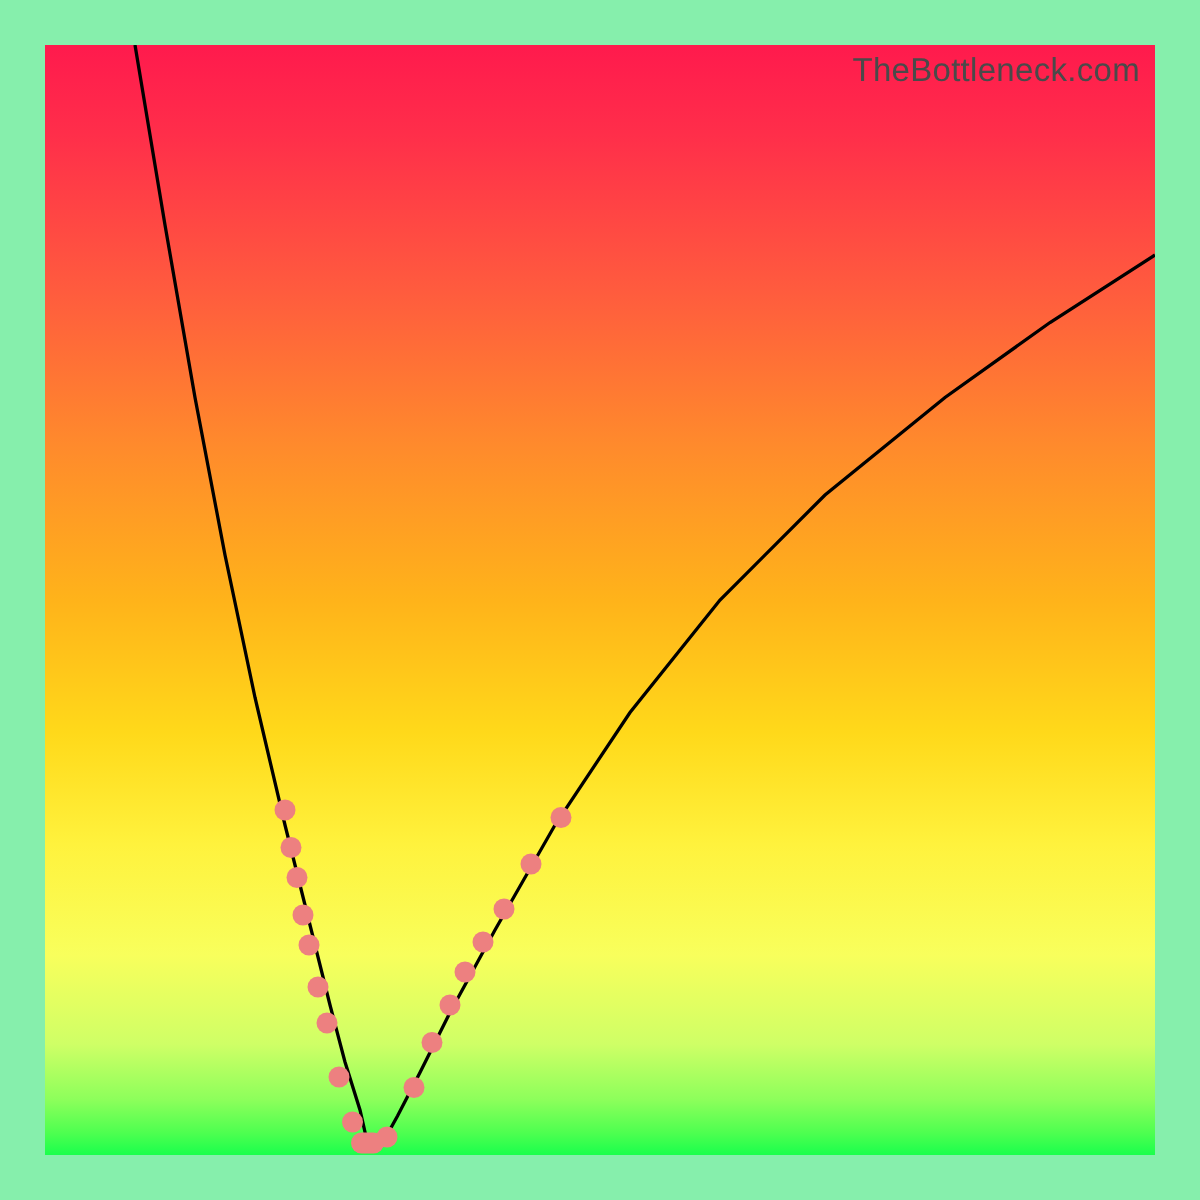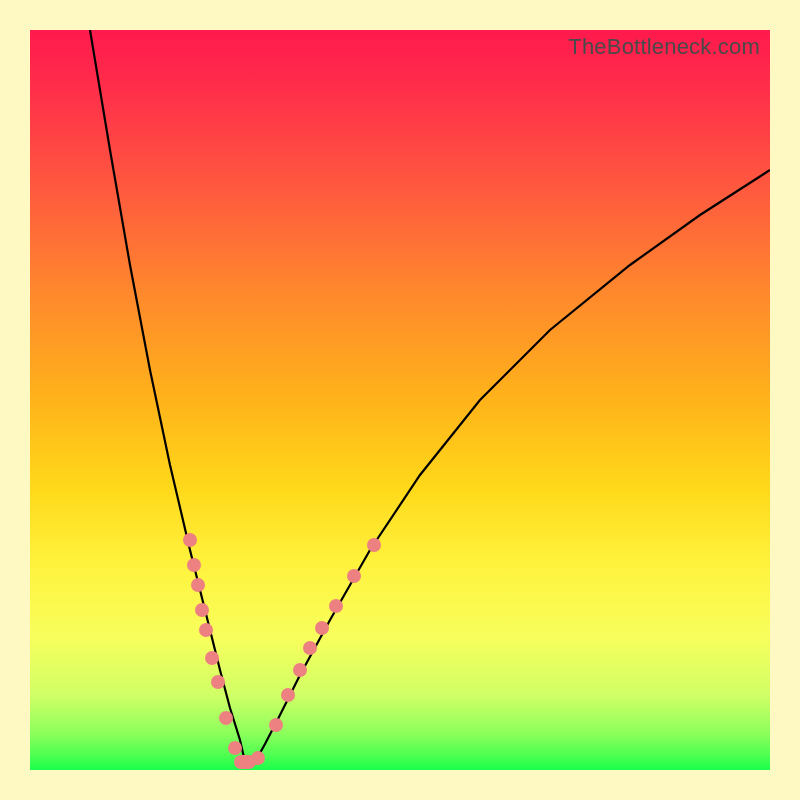--- a/index.html
+++ b/index.html
@@ -10,21 +10,21 @@
     background: #000;
     font-family: Arial, Helvetica, sans-serif;
     overflow: hidden;
   }
   .frame {
     position: absolute;
     left: 0;
     top: 0;
     width: 800px;
     height: 800px;
-    background: #fef9c3;
+    background: #86efac;
   }
   .plot {
     position: absolute;
     left: 30px;
     top: 30px;
     width: 740px;
     height: 740px;
     
     background: linear-gradient(
       to bottom,

